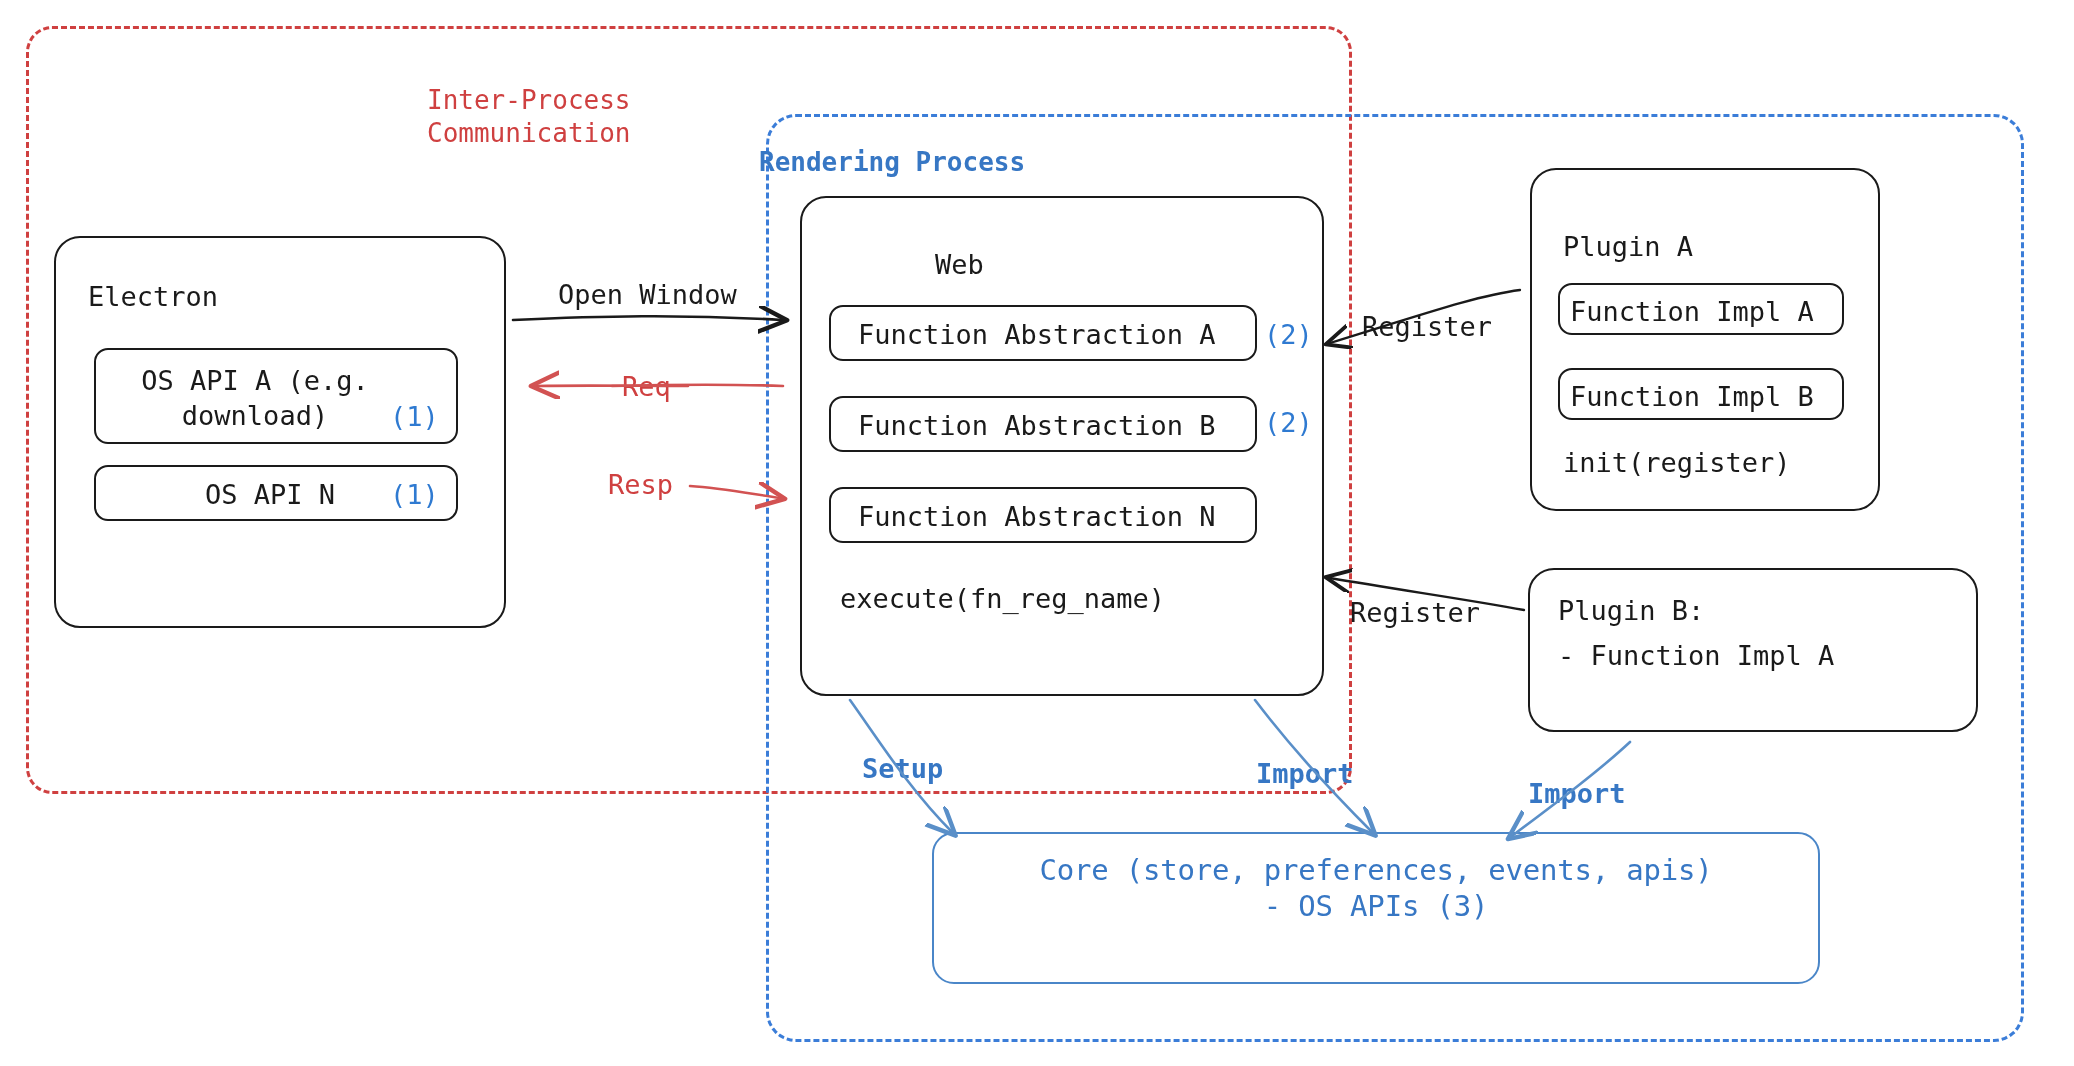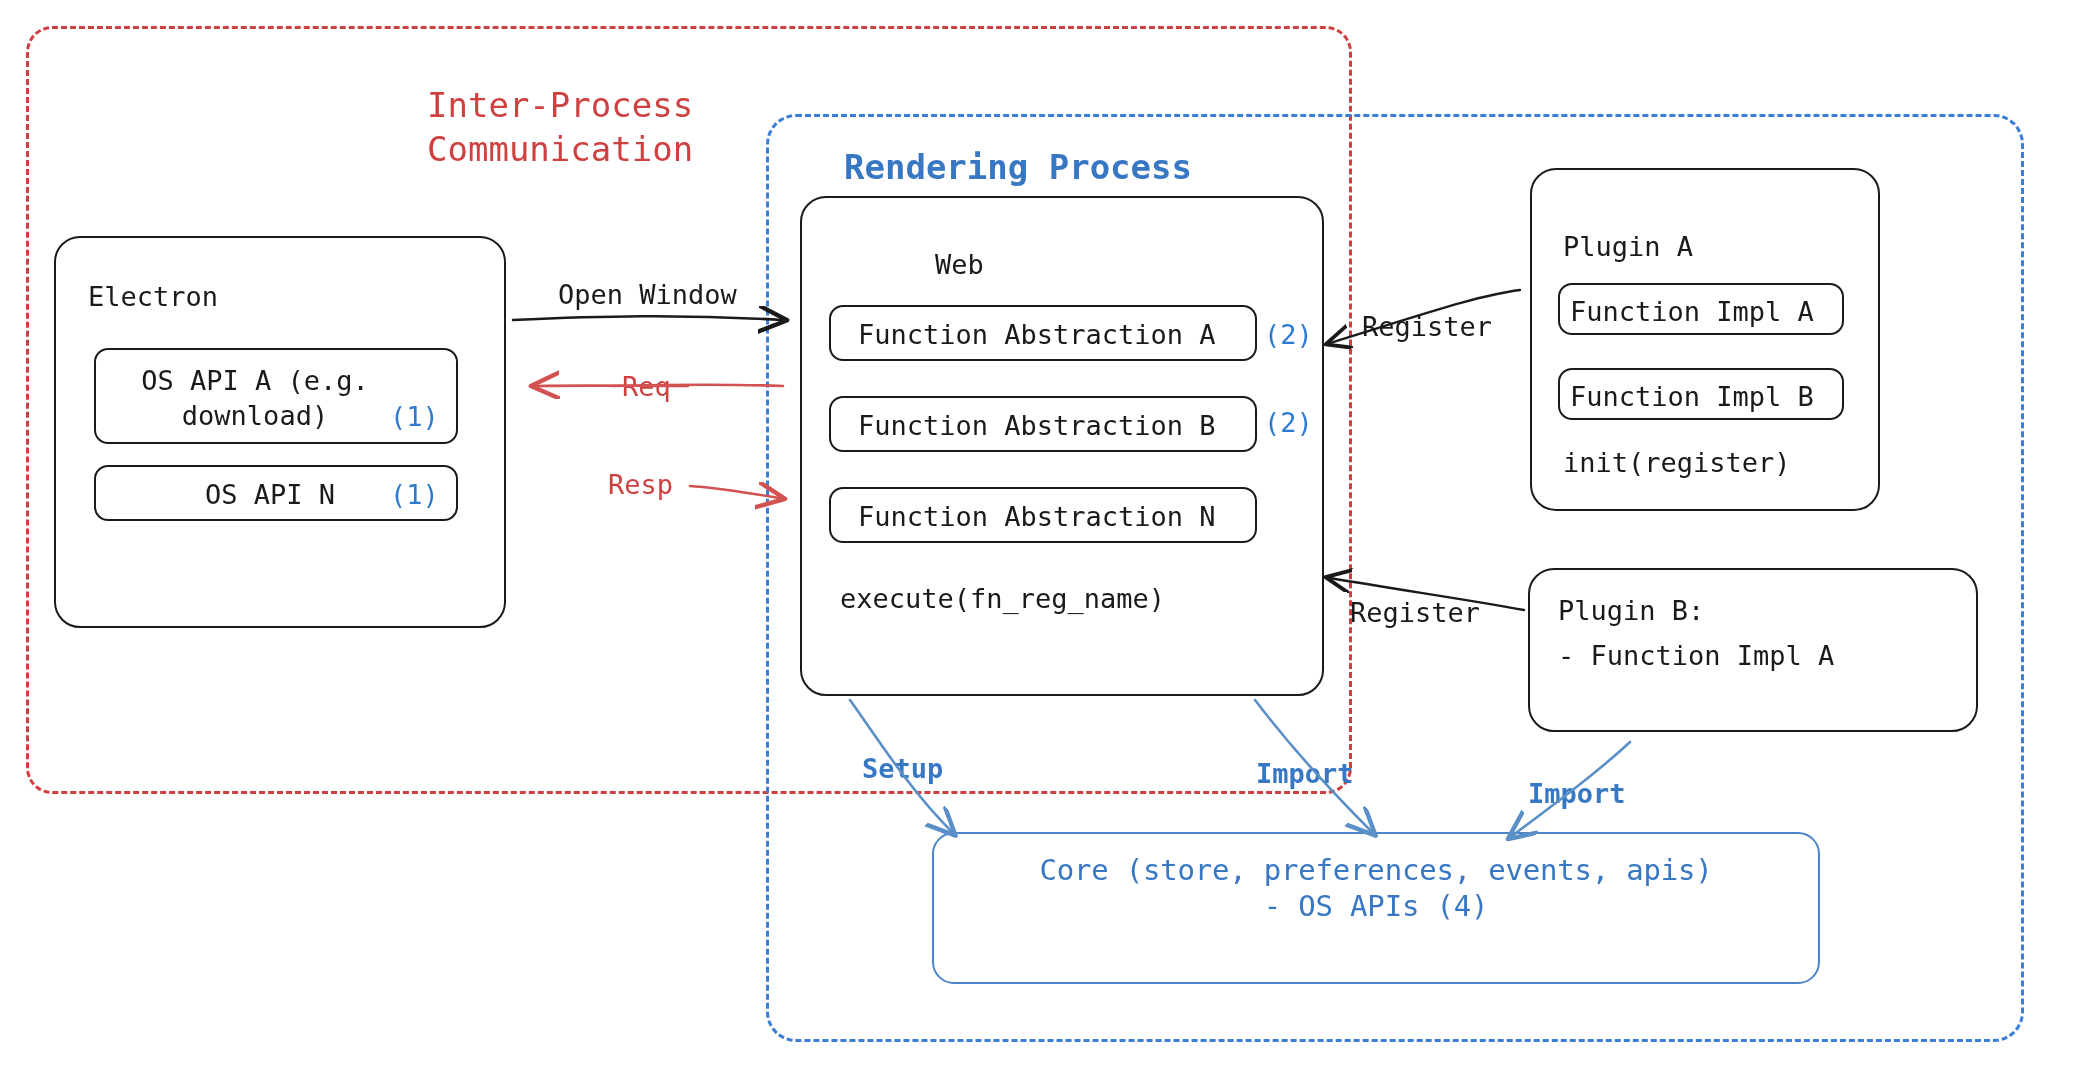--- a/index.html
+++ b/index.html
@@ -55,38 +55,38 @@
   .lbl{
     position:absolute;
     white-space:pre;
     line-height:1.28;
     color:#1a1a1a;
   }
   .t-red{color:#cf4040;}
   .t-blue-strong{color:#3777c4;font-weight:bold;}
   .t-blue-num{color:#2f7ad1;}
 
-  .fs-title{font-size:34px;}
+  .fs-title{font-size:26px;}
   .fs-box{font-size:27px;}
   .fs-arrow{font-size:27px;}
   .fs-core{font-size:29px;font-weight:normal;letter-spacing:-0.2px;}
 </style>
 </head>
 <body>
 
 <div id="stage">
 
   <div class="node dashed-red" style="left:26px;top:26px;width:1326px;height:768px;"></div>
 
   <div class="node dashed-blue" style="left:766px;top:114px;width:1258px;height:928px;"></div>
 
   <div class="lbl fs-title t-red" style="left:427px;top:84px;">Inter-Process
 Communication</div>
 
-  <div class="lbl fs-title t-blue-strong" style="left:844px;top:146px;">Rendering Process</div>
+  <div class="lbl fs-title t-blue-strong" style="left:759px;top:146px;">Rendering Process</div>
 
   <div class="node solid-box" style="left:54px;top:236px;width:452px;height:392px;"></div>
 
   <div class="lbl fs-box" style="left:88px;top:280px;">Electron</div>
 
   <div class="node inner-box" style="left:94px;top:348px;width:364px;height:96px;"></div>
   <div class="lbl fs-box" style="left:135px;top:364px;text-align:center;width:240px;">OS API A (e.g.
 download)</div>
   <div class="lbl fs-box t-blue-num" style="left:390px;top:400px;">(1)</div>
 
@@ -124,21 +124,21 @@
   <div class="lbl fs-box" style="left:1563px;top:446px;">init(register)</div>
 
   <div class="node solid-box" style="left:1528px;top:568px;width:450px;height:164px;"></div>
 
   <div class="lbl fs-box" style="left:1558px;top:594px;">Plugin B:</div>
   <div class="lbl fs-box" style="left:1558px;top:639px;">- Function Impl A</div>
 
   <div class="node core-box" style="left:932px;top:832px;width:888px;height:152px;"></div>
 
   <div class="lbl fs-core t-blue-strong" style="left:932px;top:852px;width:888px;text-align:center;">Core (store, preferences, events, apis)</div>
-  <div class="lbl fs-core t-blue-strong" style="left:932px;top:888px;width:888px;text-align:center;">- OS APIs (4)</div>
+  <div class="lbl fs-core t-blue-strong" style="left:932px;top:888px;width:888px;text-align:center;">- OS APIs (3)</div>
 
   <div class="lbl fs-arrow" style="left:558px;top:278px;">Open Window</div>
 
   <div class="lbl fs-arrow t-red" style="left:622px;top:370px;">Req</div>
 
   <div class="lbl fs-arrow t-red" style="left:608px;top:468px;">Resp</div>
 
   <div class="lbl fs-arrow" style="left:1362px;top:310px;">Register</div>
 
   <div class="lbl fs-arrow" style="left:1350px;top:596px;">Register</div>

